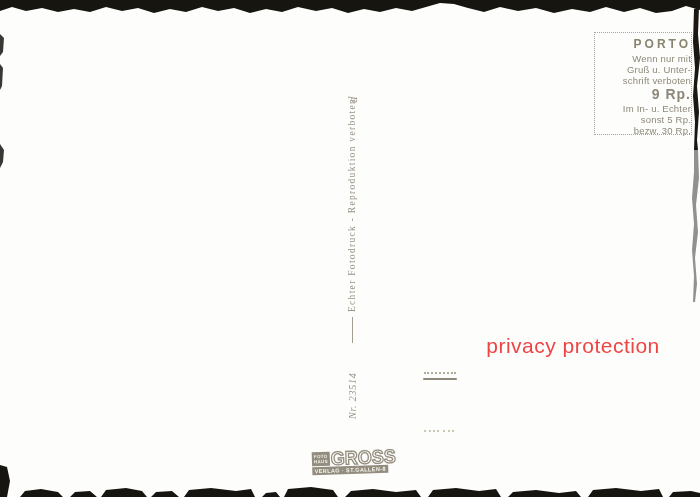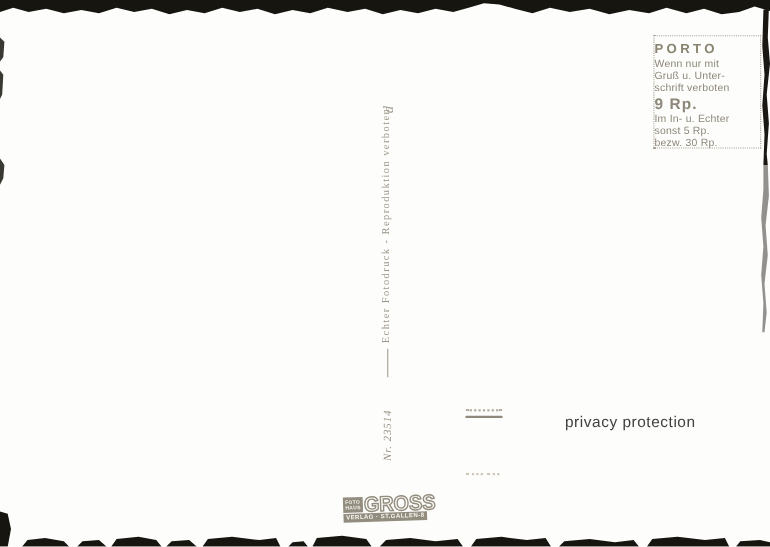--- a/index.html
+++ b/index.html
@@ -2,21 +2,21 @@
 <html><head>
 <meta charset="utf-8">
 <style>
   html,body{margin:0;padding:0;background:#ffffff;}
   .card{position:relative;width:700px;height:497px;background:#fdfdfc;overflow:hidden;
         font-family:"Liberation Serif",serif;}
   svg.edges{position:absolute;left:0;top:0;width:700px;height:497px;pointer-events:none;}
 
   
   .porto{position:absolute;left:594px;top:32px;width:98px;height:103px;box-sizing:border-box;
-         border:1px dotted #aaa598;text-align:left;color:#8d8879;
+         border:1px dotted #aaa598;text-align:right;color:#8d8879;
          font-family:"Liberation Sans",sans-serif;padding-top:5px;}
   .porto-title{font-size:12px;line-height:13px;font-weight:bold;letter-spacing:3px;color:#89846f;margin-bottom:2px;}
   .porto-line{font-size:9.5px;line-height:11px;letter-spacing:0.2px;}
   .porto-price{font-size:14px;line-height:15px;font-weight:bold;letter-spacing:1px;margin:1px 0;}
 
   
   .vtext{position:absolute;transform:rotate(-90deg);transform-origin:0 0;white-space:nowrap;
          font-family:"Liberation Serif",serif;color:#9a9486;}
   .imprint{left:347px;top:312px;font-size:9.5px;letter-spacing:1.3px;}
   .flourish{left:345px;top:103px;font-size:13px;font-style:italic;color:#a39d8f;}
@@ -32,22 +32,22 @@
   .logo-small{display:flex;flex-direction:column;background:#8a8474;color:#f4f3ec;
               font-family:"Liberation Sans",sans-serif;font-size:4.5px;line-height:5px;
               font-weight:bold;padding:2px;letter-spacing:0.3px;margin:0 1px 1px 0;}
   .logo-name{font-family:"Liberation Sans",sans-serif;font-weight:bold;font-size:18px;line-height:16px;
              color:#fbfaf6;-webkit-text-stroke:1.2px #8a8474;text-shadow:0 0 1px #8a8474;transform:scaleY(1.05);}
   .logo-bar{background:#8a8474;color:#f6f5f0;font-family:"Liberation Sans",sans-serif;
             font-size:5.5px;line-height:8px;text-align:center;letter-spacing:0.4px;font-weight:bold;}
 
   
   .watermark{position:absolute;left:480px;top:338px;width:186px;text-align:center;
-             font-family:"Liberation Sans",sans-serif;font-size:14px;line-height:16.5px;
-             color:#404040;letter-spacing:0.5px;margin-top:37px;}
+             font-family:"Liberation Sans",sans-serif;font-size:21px;line-height:16.5px;
+             color:#ef4444;letter-spacing:0.5px;}
 
   
   .mark-dotted{position:absolute;left:424px;top:372px;width:32px;height:0;border-top:2px dotted #b3ab9c;}
   .mark-solid{position:absolute;left:423px;top:378px;width:34px;height:2px;background:#8f897b;border-radius:1px;}
   .mark-dots2a{position:absolute;left:424px;top:430px;width:15px;height:0;border-top:2px dotted #cdc6b6;}
   .mark-dots2b{position:absolute;left:443px;top:430px;width:11px;height:0;border-top:2px dotted #cdc6b6;}
 </style>
 </head>
 <body>
 

